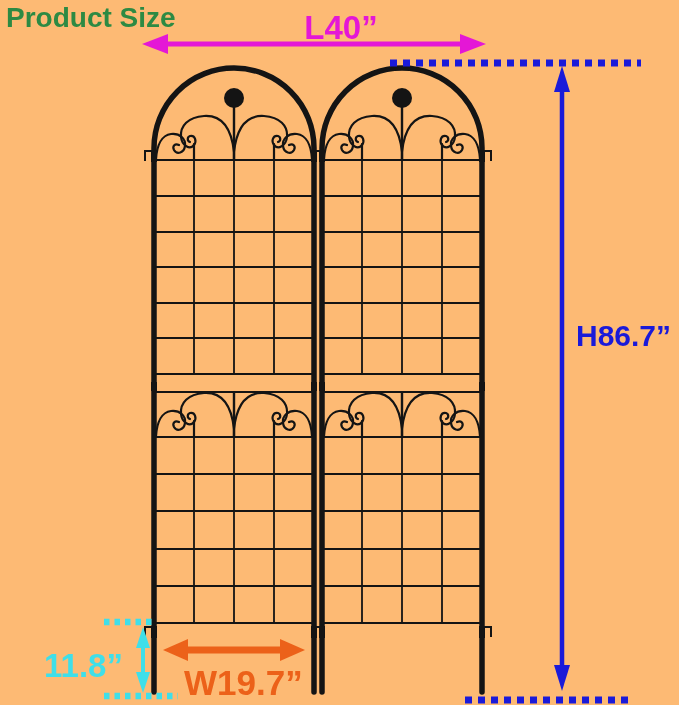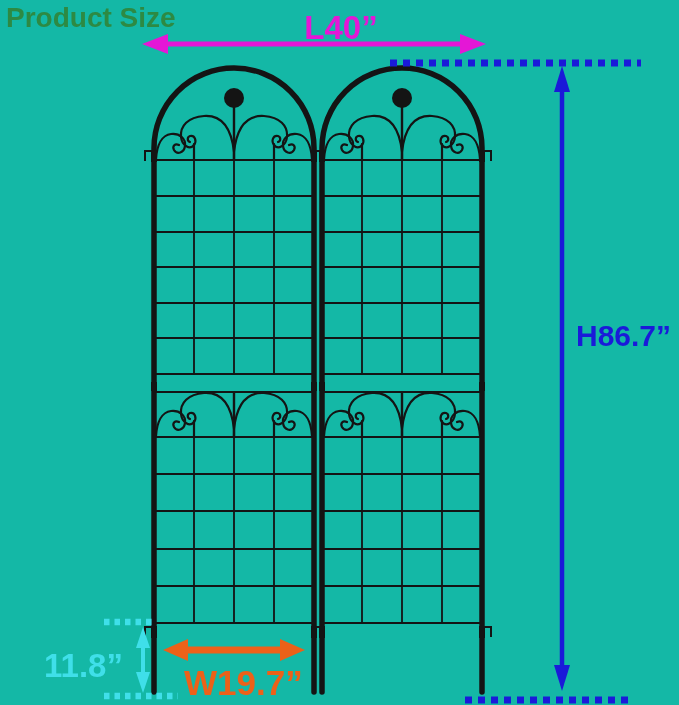--- a/index.html
+++ b/index.html
@@ -1,19 +1,19 @@
 <!DOCTYPE html>
 <html><head>
 <meta charset="utf-8">
 <style>
   html,body{margin:0;padding:0;background:#ffffff;}
   .stage{
     position:relative;
     width:679px;height:705px;
-    background:#14b8a6;
+    background:#fdba74;
     overflow:hidden;
     font-family:"Liberation Sans", sans-serif;
   }
   .stage svg{position:absolute;left:0;top:0;}
   text{
     font-family:"Liberation Sans", sans-serif;
     font-weight:bold;
   }
   .title-text{font-size:28px;}
   .dim-label-l{font-size:33px;}

